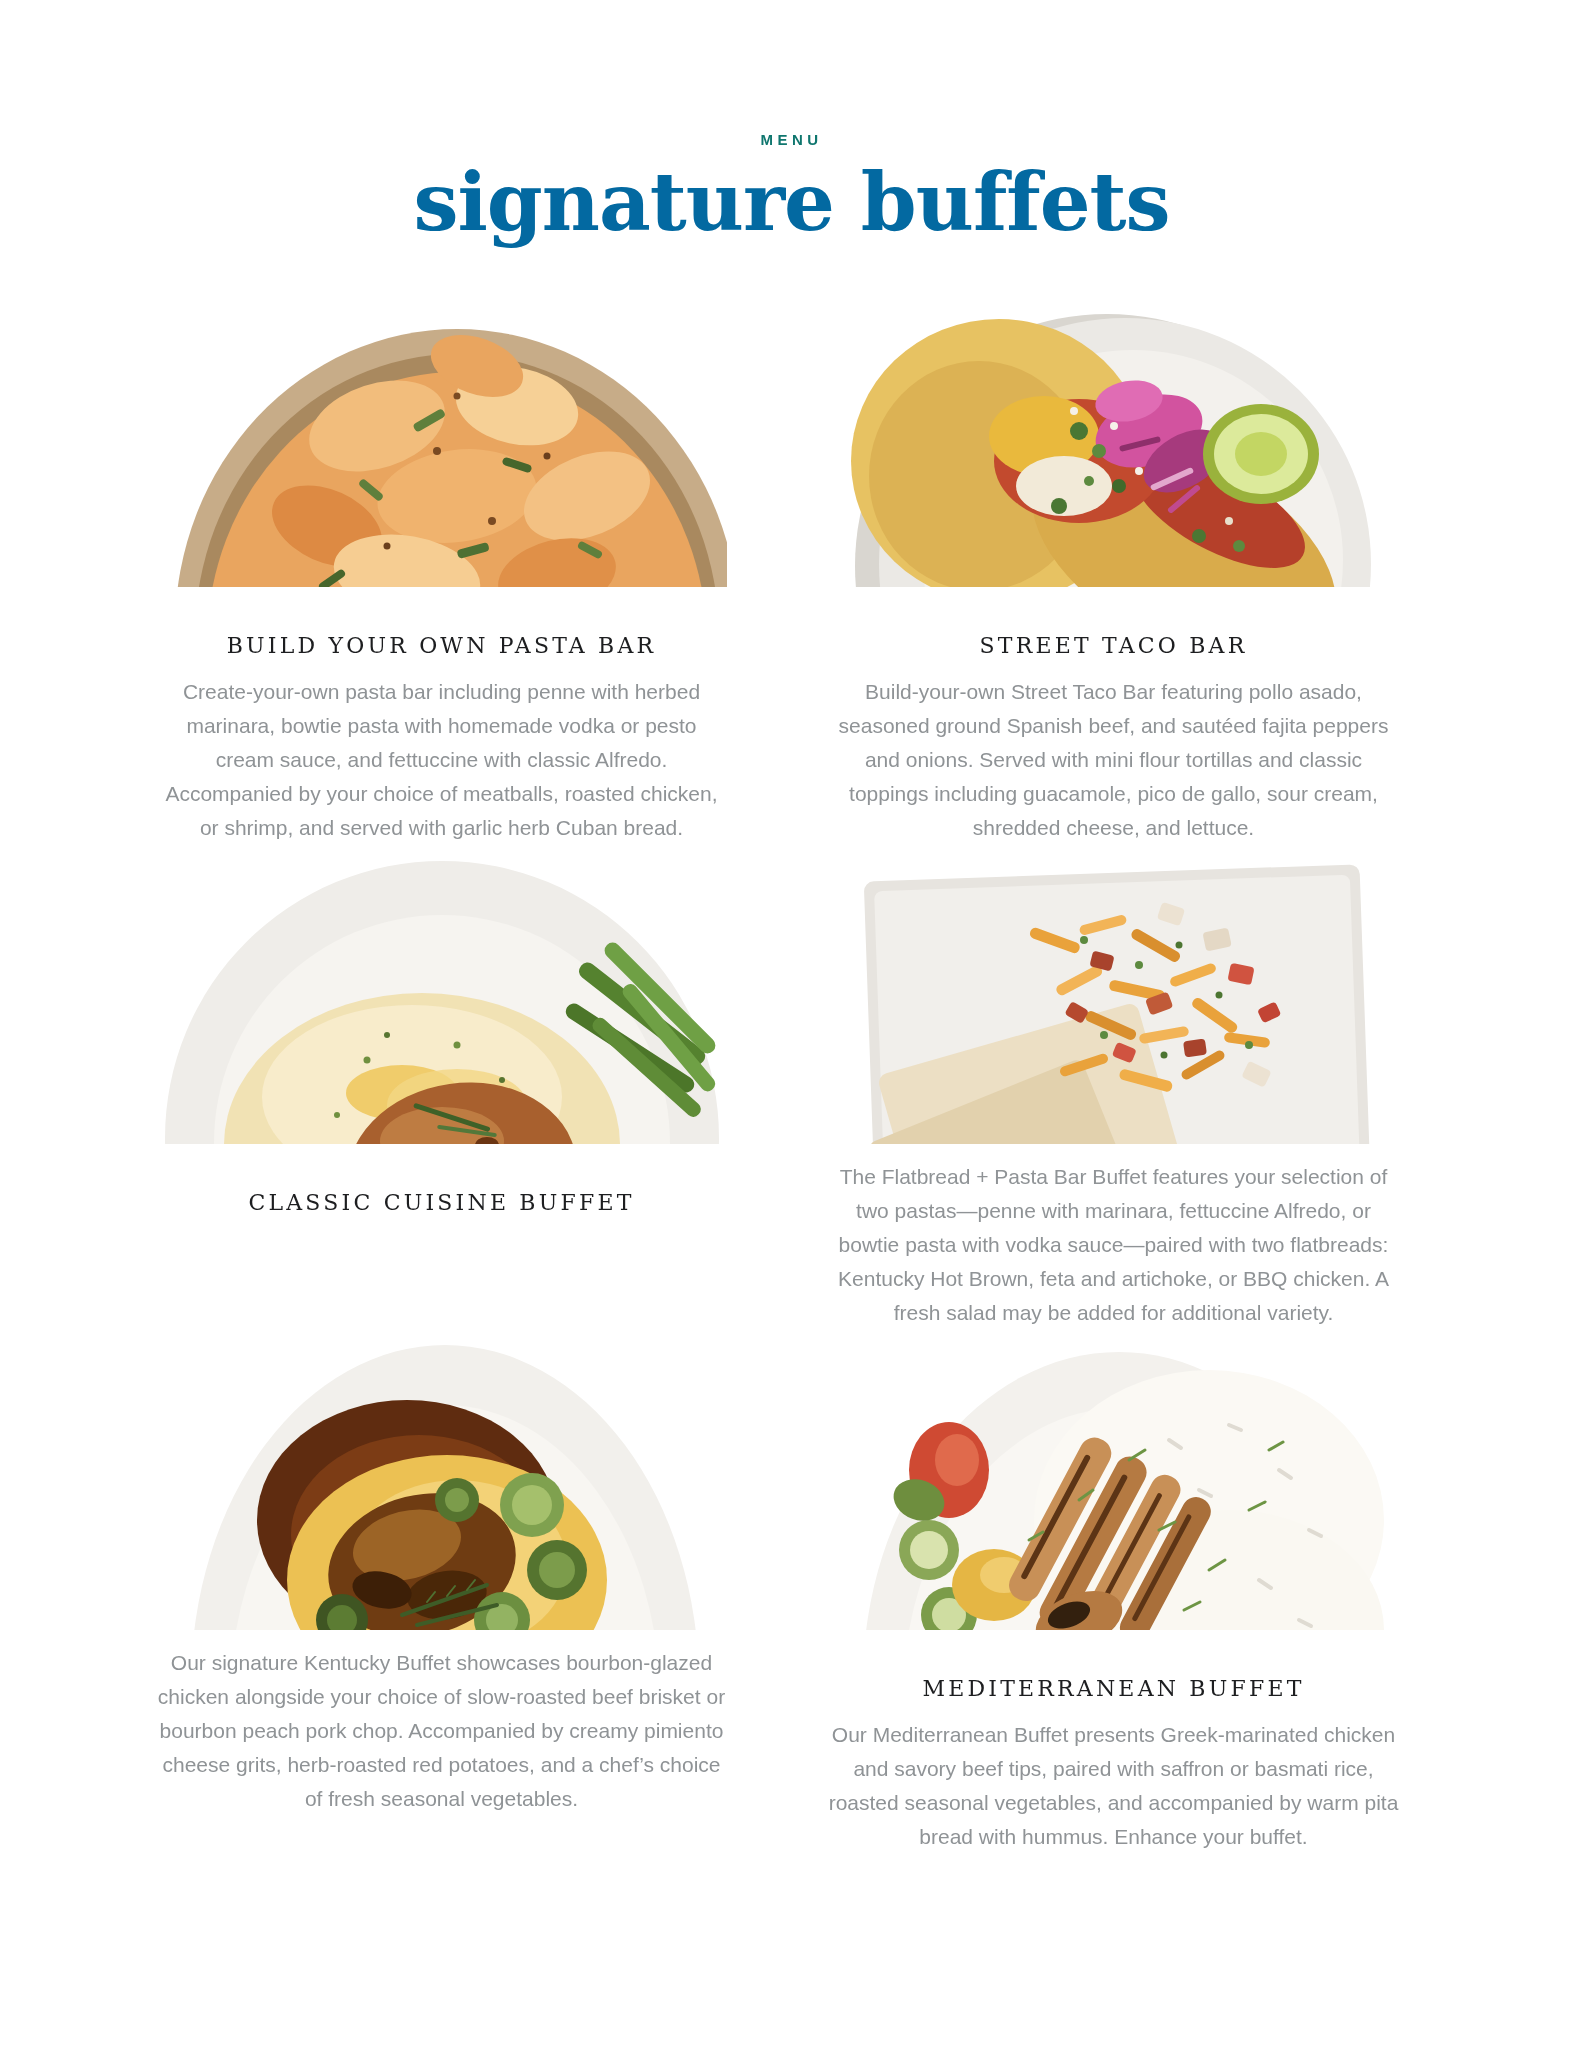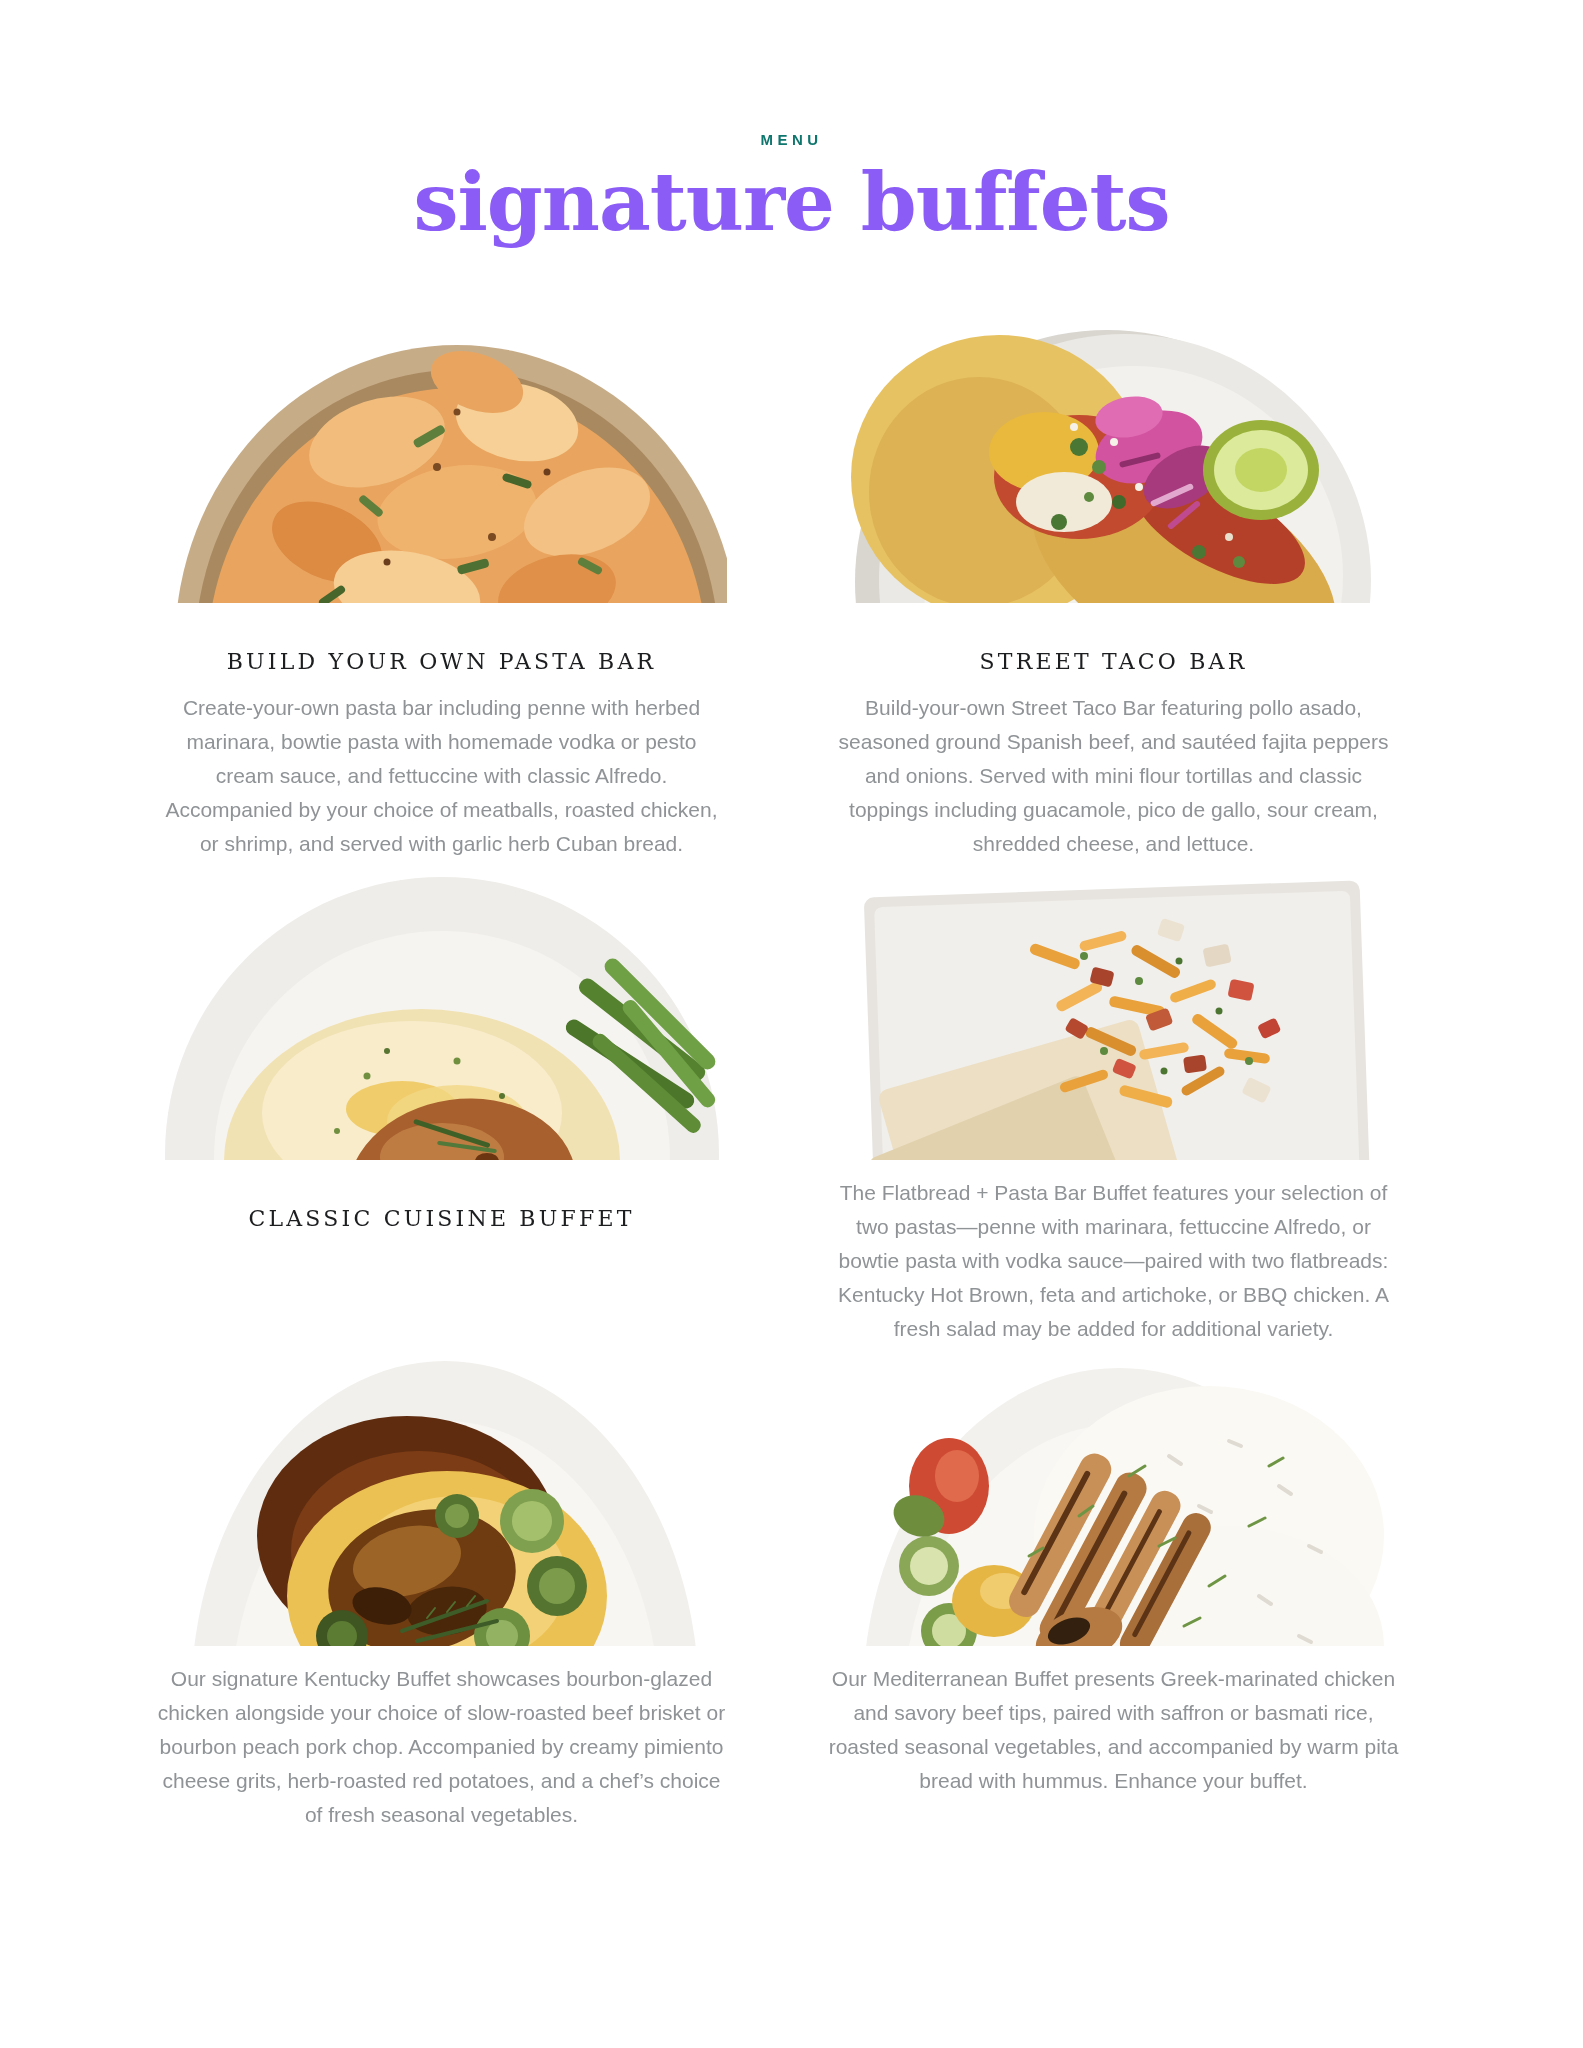--- a/index.html
+++ b/index.html
@@ -8,24 +8,24 @@
     font-family:"Liberation Sans",sans-serif;
     -webkit-font-smoothing:antialiased;
   }
   .page{width:100%;height:100%;}
   .eyebrow{
     margin:0;padding-top:131px;text-align:center;
     font-size:15px;font-weight:700;letter-spacing:4.5px;
     color:#0f766e;
   }
   .main-title{
-    margin:10px 0 16px;text-align:center;
+    margin:10px 0 0;text-align:center;
     font-family:"DejaVu Serif","Liberation Serif",serif;
     font-weight:700;font-size:80px;line-height:88px;letter-spacing:-1px;
-    color:#8b5cf6;
+    color:#0369a1;
   }
   .grid{
     width:1270px;margin:0 auto;
     display:grid;grid-template-columns:570px 570px;column-gap:102px;
   }
   .card{text-align:center;}
   .figure{position:relative;width:570px;overflow:hidden;}
   .figure svg{display:block;}
   .h341{height:341px;}
   .h299{height:299px;}
@@ -282,17 +282,18 @@
             <line x1="330" y1="200" x2="346" y2="192"></line>
             <line x1="380" y1="240" x2="396" y2="230"></line>
             <line x1="250" y1="170" x2="264" y2="160"></line>
             <line x1="420" y1="180" x2="436" y2="172"></line>
             <line x1="355" y1="280" x2="371" y2="272"></line>
             <line x1="200" y1="210" x2="214" y2="202"></line>
             <line x1="440" y1="120" x2="454" y2="112"></line>
           </g>
         </svg>
       </div>
+      <div class="card-title">MEDITERRANEAN BUFFET</div>
       <div class="card-desc">Our Mediterranean Buffet presents Greek-marinated chicken and savory beef tips, paired with saffron or basmati rice, roasted seasonal vegetables, and accompanied by warm pita bread with hummus. Enhance your buffet.</div>
     </div>
 
   </div>
 </div>
 
 </body></html>

